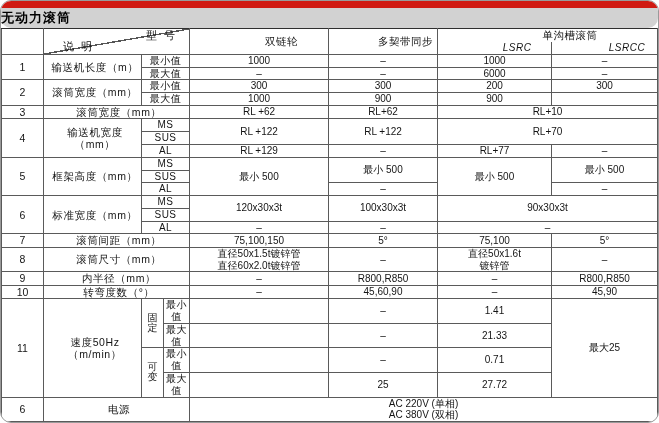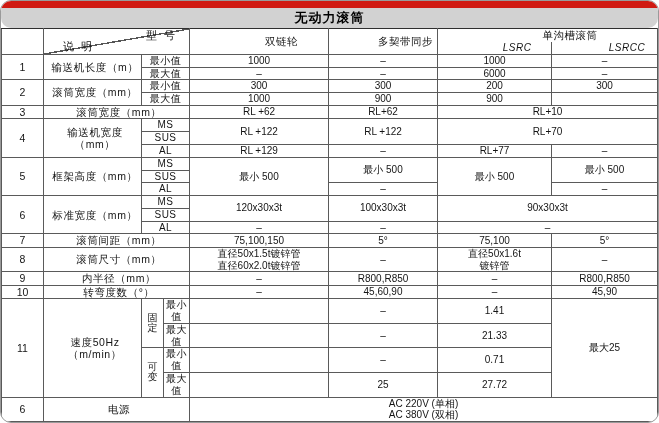--- a/index.html
+++ b/index.html
@@ -3,21 +3,21 @@
 <meta charset="utf-8">
 <style>
   html,body{margin:0;padding:0;background:#fff;font-family:"Liberation Sans",sans-serif;}
   .card{
     position:relative;width:659px;height:423px;box-sizing:border-box;
     border:1px solid #9a9a9a;border-radius:11px;overflow:hidden;background:#fff;
   }
   .accent-bar{height:7px;background:#d01a12;}
   .band{
     height:20px;background:#d2d2d2;border-radius:0 0 10px 10px;
-    display:flex;align-items:center;justify-content:center;
+    display:flex;align-items:center;justify-content:flex-start;
     font-size:13px;color:#000;letter-spacing:1px;font-weight:600;
   }
   table.spec{
     width:100%;height:394px;border-collapse:collapse;table-layout:fixed;
   }
   td{
     border:1px solid #5a5a5a;padding:0 2px;text-align:center;vertical-align:middle;
     font-size:10px;color:#141414;line-height:1.18;white-space:pre-line;overflow:hidden;
   }
   tr.m td{border-top:1.8px solid #2f2f2f;}

